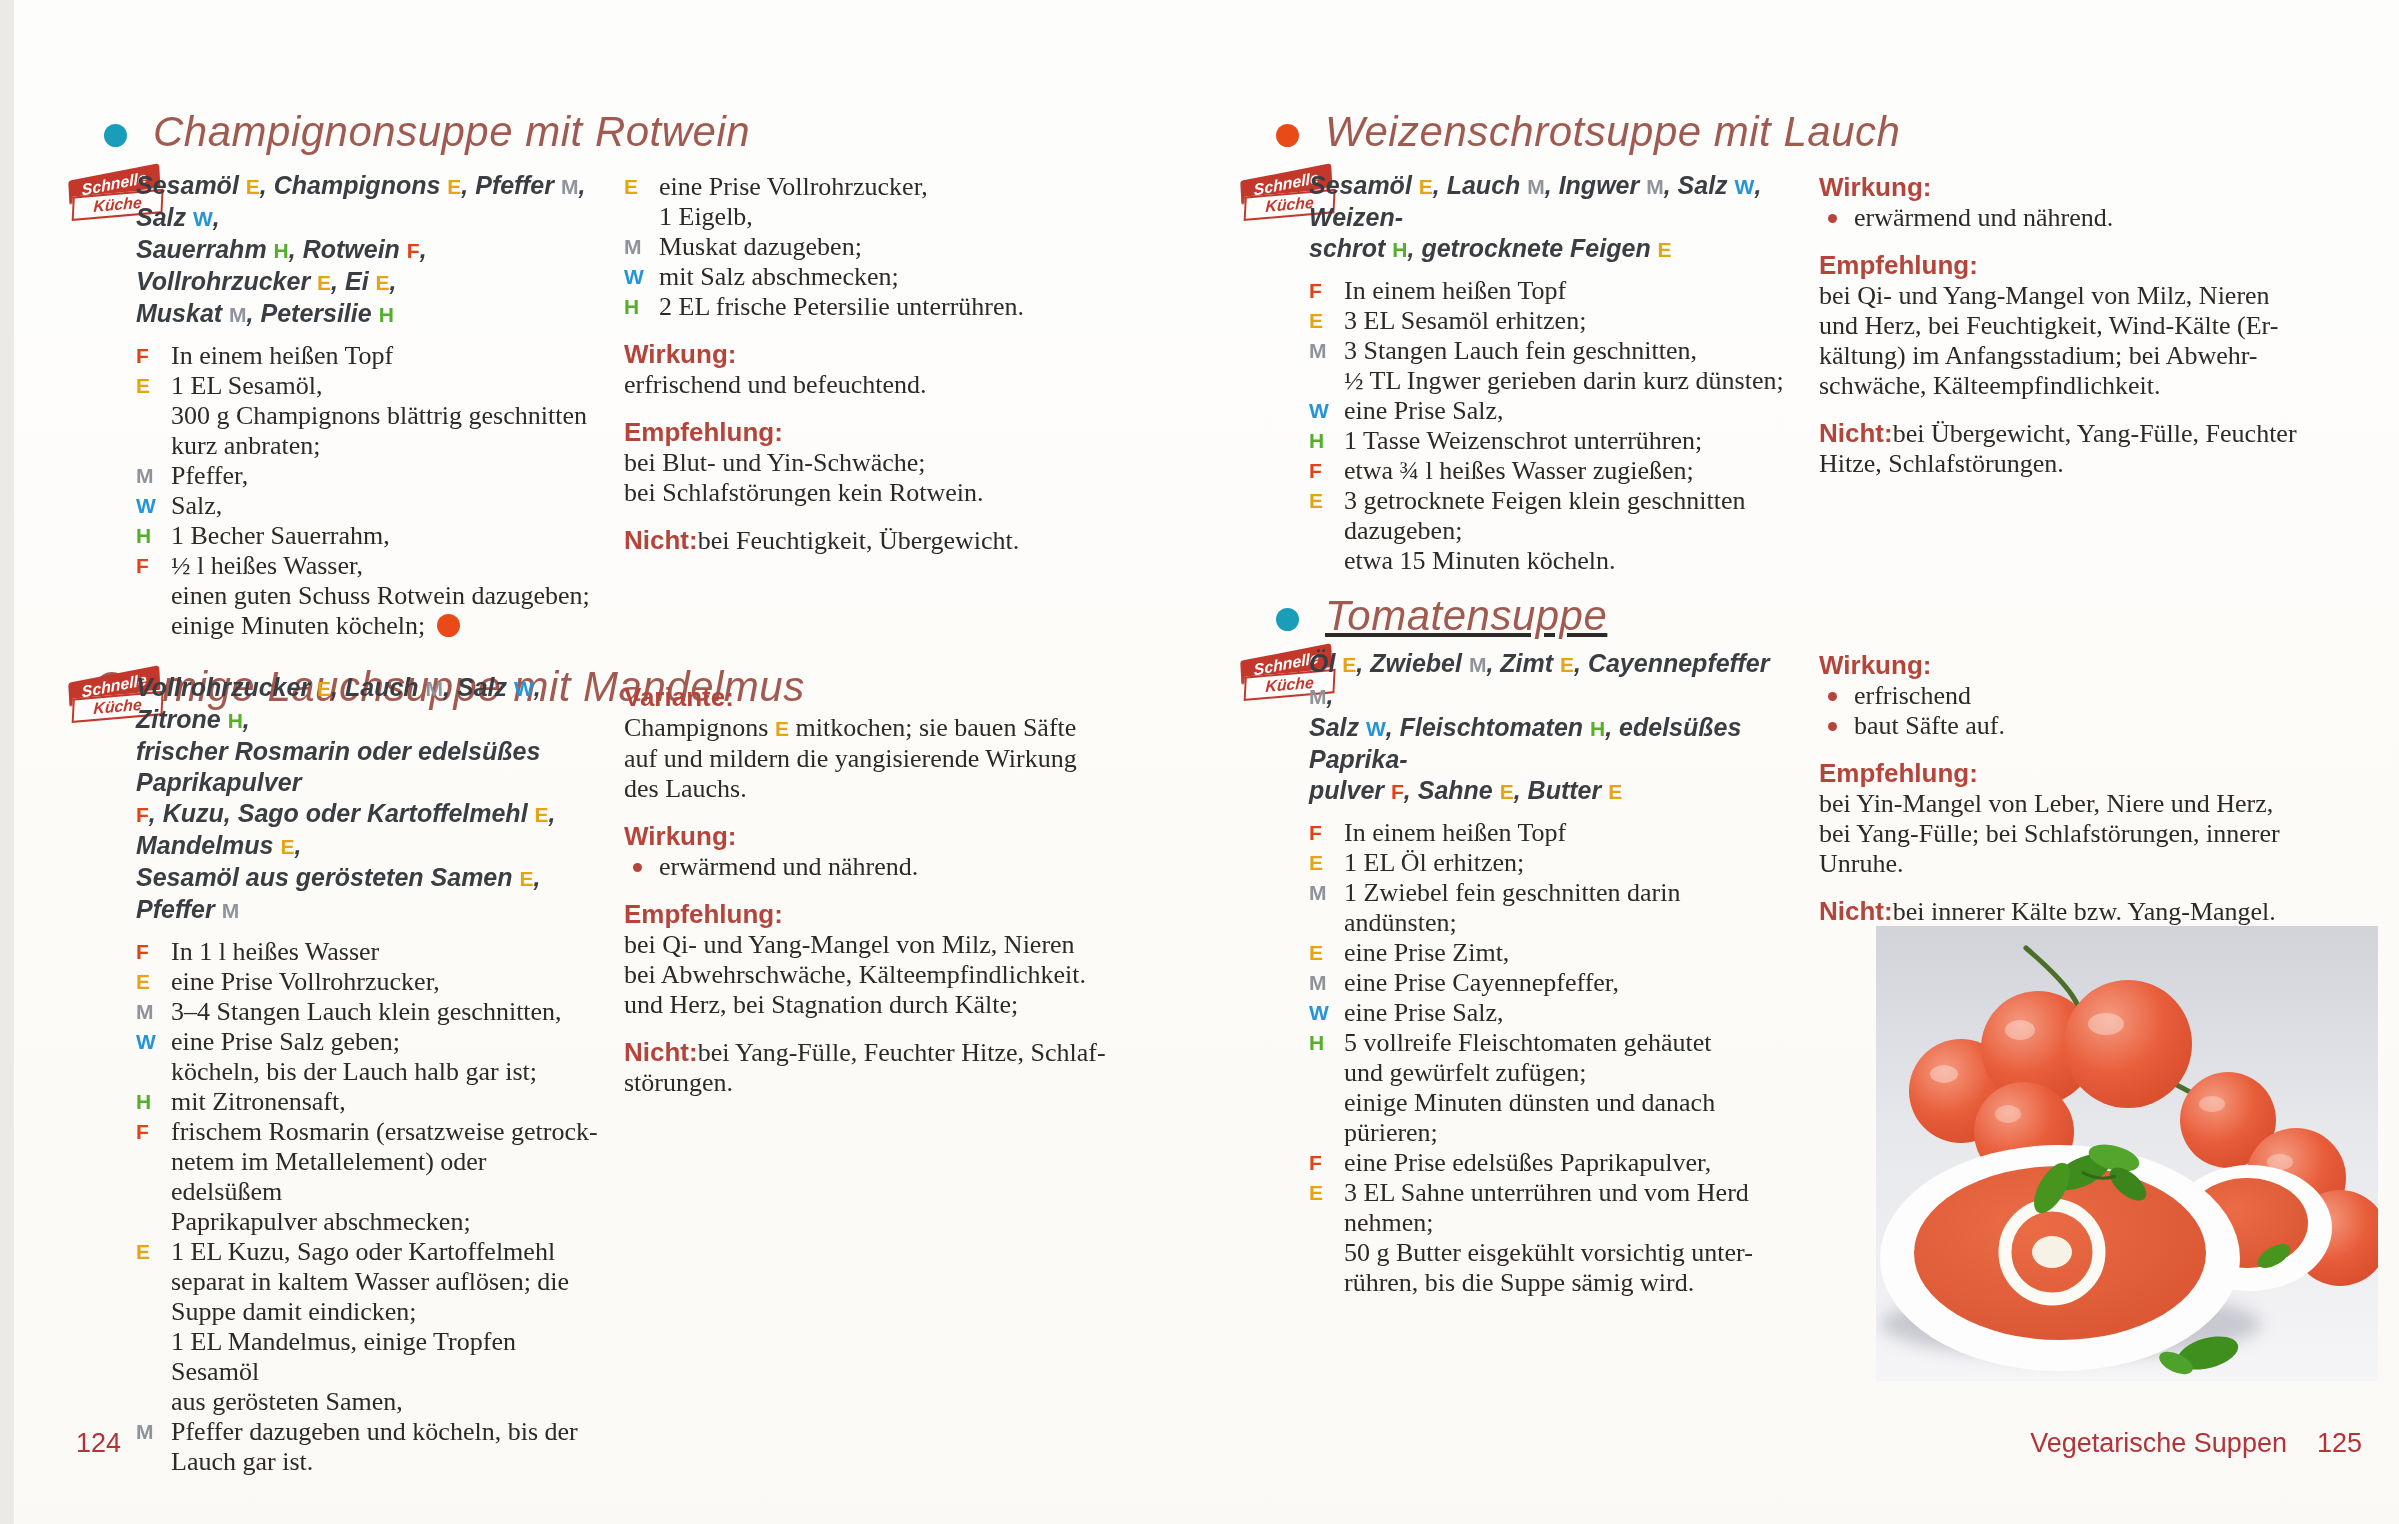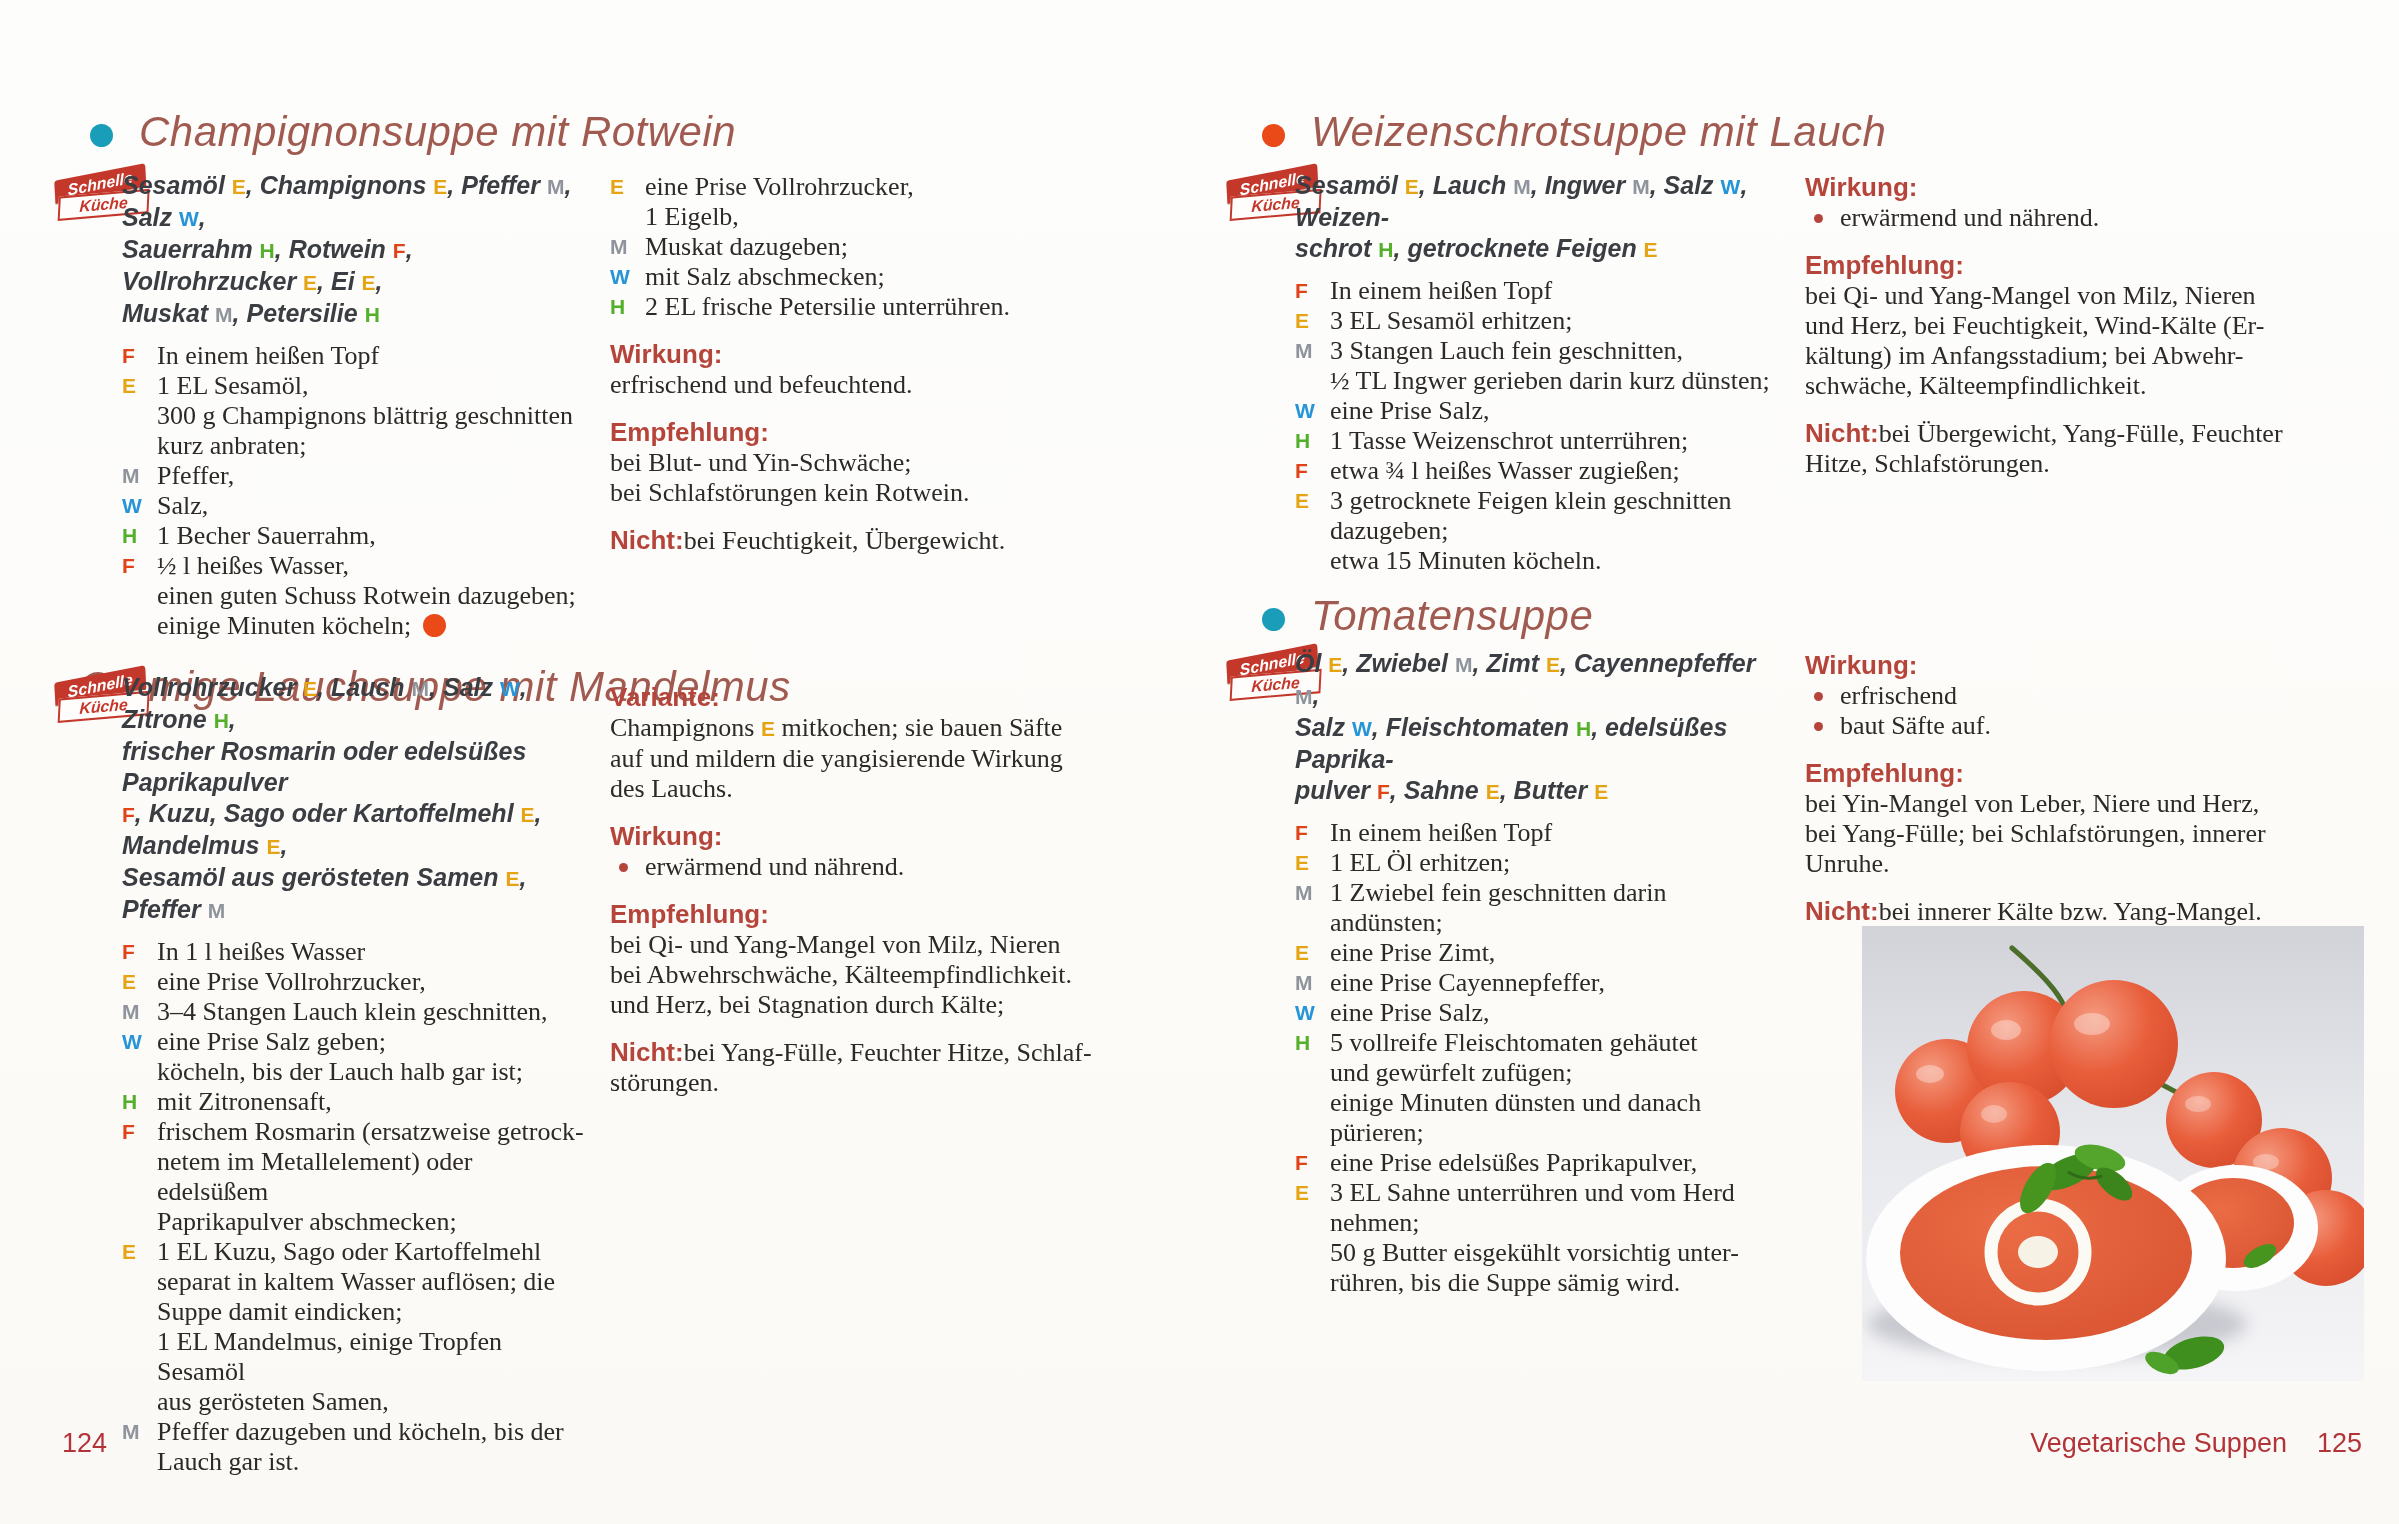--- a/index.html
+++ b/index.html
@@ -7,20 +7,21 @@
   body {
     font-family:"Liberation Serif", serif;
     background:#eceae6;
     color:var(--text);
     position:relative;
     overflow:hidden;
   }
   .spread {
     position:absolute; inset:0;
     background:linear-gradient(180deg,#fdfdfc 0%,#fcfbf8 60%,#faf9f6 100%);
+    margin-left:14px;
   }
   .recipe-header { position:absolute; display:flex; align-items:center; gap:26px; }
   .bullet { width:23px; height:23px; border-radius:50%; flex:0 0 auto; margin-top:6px; }
   .recipe-title {
     font-family:"Liberation Sans", sans-serif;
     font-style:italic; font-weight:400;
     font-size:42px; line-height:48px;
     color:var(--title); letter-spacing:.5px;
     white-space:nowrap;
   }
@@ -319,21 +320,21 @@
             <div class="iline">schwäche, Kälteempfindlichkeit.</div>
           </div>
           <div class="iblock">
             <div class="iline"><span class="ilabel inline">Nicht:</span>bei Übergewicht, Yang-Fülle, Feuchter Hitze, Schlafstörungen.</div>
           </div>
         </div>
     </div>
   </section>
 
   <section>
-    <div class="recipe-header" style="left:1262px; top:592px;">
+    <div class="recipe-header" style="left:1262px; top:592px;text-decoration:underline;">
       <span class="bullet" style="background: rgb(26, 157, 184);"></span>
       <h2 class="recipe-title">Tomatensuppe</h2>
     </div>
     <div class="badge" style="left:1228px; top:652px;">
       <span class="b1">Schnelle</span>
       <span class="b2">Küche</span>
     </div>
     <div class="col" style="left:1295px; top:648px; width:475px;">
       <div class="ingredients">
           <div>Öl <span class="el" style="color: rgb(229, 164, 19);">E</span>, Zwiebel <span class="el" style="color: rgb(143, 148, 156);">M</span>, Zimt <span class="el" style="color: rgb(229, 164, 19);">E</span>, Cayennepfeffer <span class="el" style="color: rgb(143, 148, 156);">M</span>,</div>

